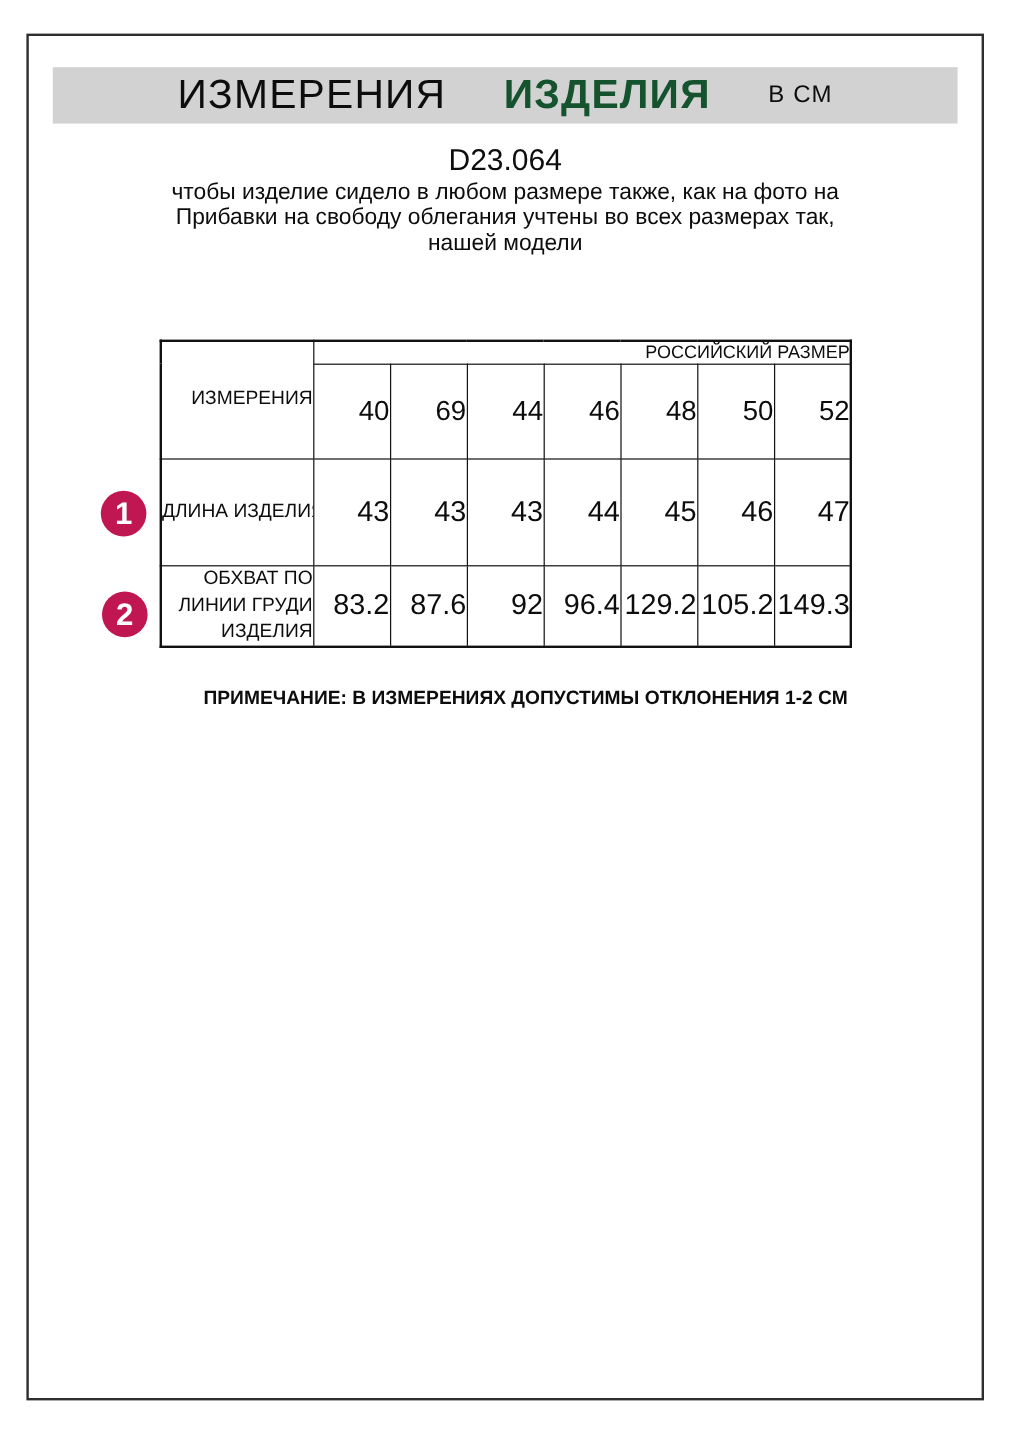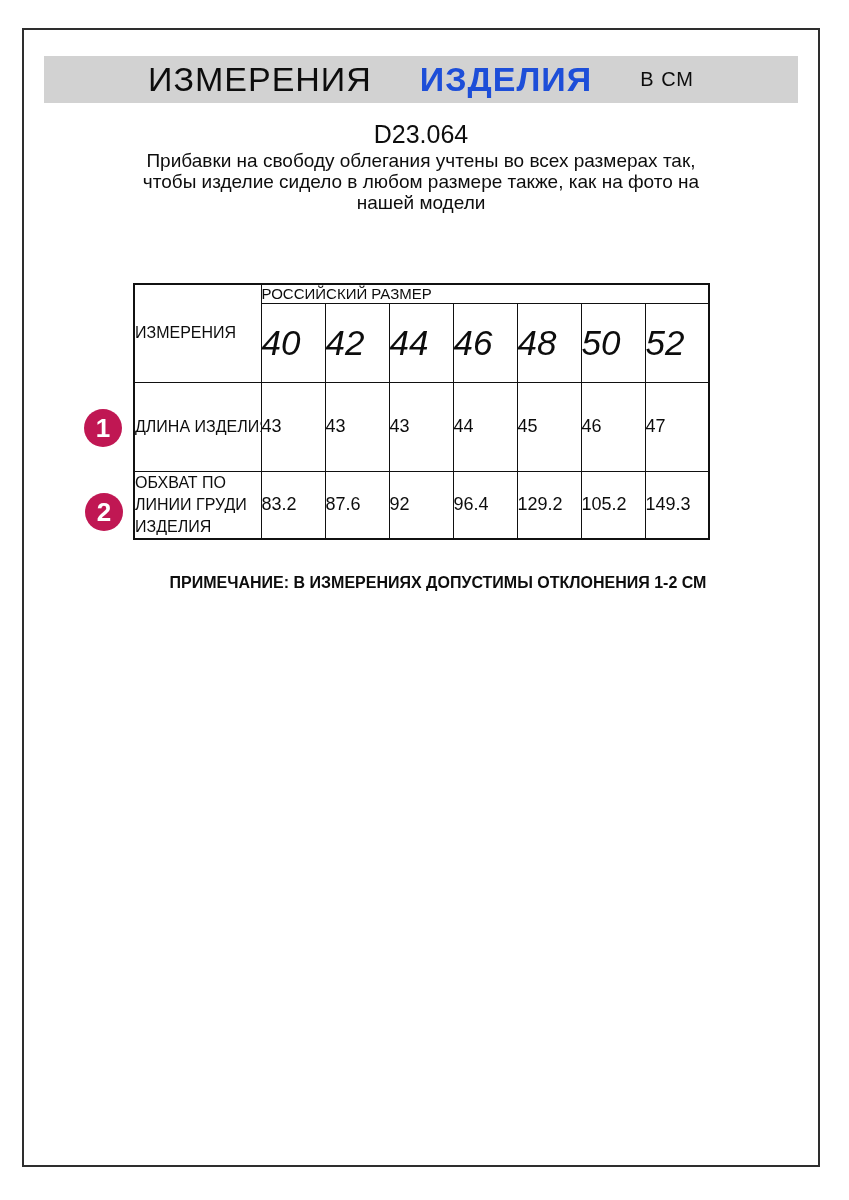--- a/index.html
+++ b/index.html
@@ -39,21 +39,21 @@
   }
   .title-regular {
     font-size: 34px;
     font-weight: 400;
     color: #0d0d0d;
     letter-spacing: 1px;
   }
   .title-bold {
     font-size: 34px;
     font-weight: 700;
-    color: #1d4ed8;
+    color: #14532d;
     letter-spacing: 1px;
   }
   .title-unit {
     font-size: 20px;
     font-weight: 400;
     color: #0d0d0d;
     letter-spacing: 1px;
   }
   .product-code {
     position: absolute;
@@ -80,38 +80,38 @@
     left: 133px;
     top: 283px;
     width: 575px;
     border-collapse: collapse;
     table-layout: fixed;
     border: 2px solid #111111;
   }
   .size-table td, .size-table th {
     border: 1.5px solid #111111;
     padding: 0;
-    text-align: left;
+    text-align: right;
     vertical-align: middle;
     color: #0d0d0d;
     font-weight: 400;
     overflow: hidden;
   }
   .size-table .col-label { width: 127px; }
   .size-table .col-size  { width: 64px; }
   tr.group-row    { height: 19px; }
   tr.sizes-row    { height: 79px; }
   tr.data-row-1   { height: 89px; }
   tr.data-row-2   { height: 65px; }
   .group-header   { font-size: 15px; line-height: 17px; }
   .measurements-header { font-size: 16px; }
-  .size-header    { font-size: 35px; font-weight: 700; font-style: italic; }
+  .size-header    { font-size: 23px; font-weight: 700; }
   .row-label      { font-size: 16px; line-height: 22px; padding: 0 2px; }
   .row-label.nowrap { white-space: nowrap; }
-  .value-cell     { font-size: 18px; }
+  .value-cell     { font-size: 24px; }
   .badge {
     position: absolute;
     width: 38px;
     height: 38px;
     border-radius: 50%;
     background: #c01753;
     color: #ffffff;
     font-size: 26px;
     font-weight: 700;
     display: flex;
@@ -141,22 +141,22 @@
 
   <div class="title-bar">
     <span class="title-regular">ИЗМЕРЕНИЯ</span>
     <span class="title-bold">ИЗДЕЛИЯ</span>
     <span class="title-unit">В СМ</span>
   </div>
 
   <div class="product-code">D23.064</div>
 
   <div class="intro">
+    <div>чтобы изделие сидело в любом размере также, как на фото на</div>
     <div>Прибавки на свободу облегания учтены во всех размерах так,</div>
-    <div>чтобы изделие сидело в любом размере также, как на фото на</div>
     <div>нашей модели</div>
   </div>
 
   <table class="size-table">
     <colgroup>
       <col class="col-label">
       <col class="col-size">
         <col class="col-size">
         <col class="col-size">
         <col class="col-size">
@@ -164,21 +164,21 @@
         <col class="col-size">
         <col class="col-size">
     </colgroup>
     <tbody>
       <tr class="group-row">
         <td rowspan="2" class="measurements-header">ИЗМЕРЕНИЯ</td>
         <td colspan="7" class="group-header">РОССИЙСКИЙ РАЗМЕР</td>
       </tr>
       <tr class="sizes-row">
         <td class="size-header">40</td>
-        <td class="size-header">42</td>
+        <td class="size-header">69</td>
         <td class="size-header">44</td>
         <td class="size-header">46</td>
         <td class="size-header">48</td>
         <td class="size-header">50</td>
         <td class="size-header">52</td>
       </tr>
       <tr class="data-row-1">
         <td class="row-label nowrap">ДЛИНА ИЗДЕЛИЯ</td>
         <td class="value-cell">43</td>
         <td class="value-cell">43</td>

